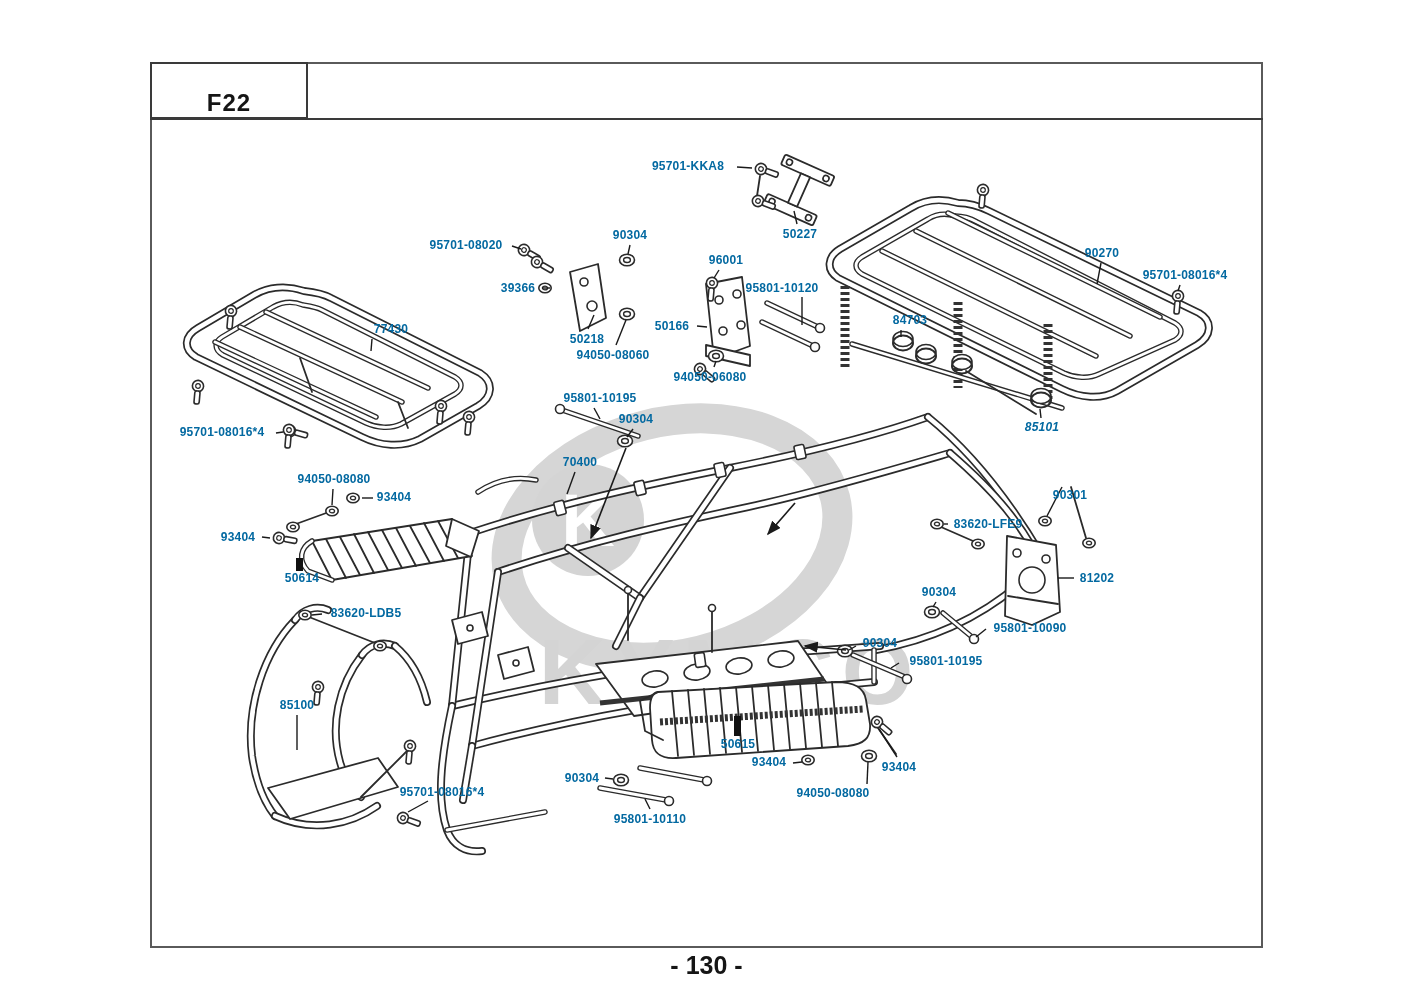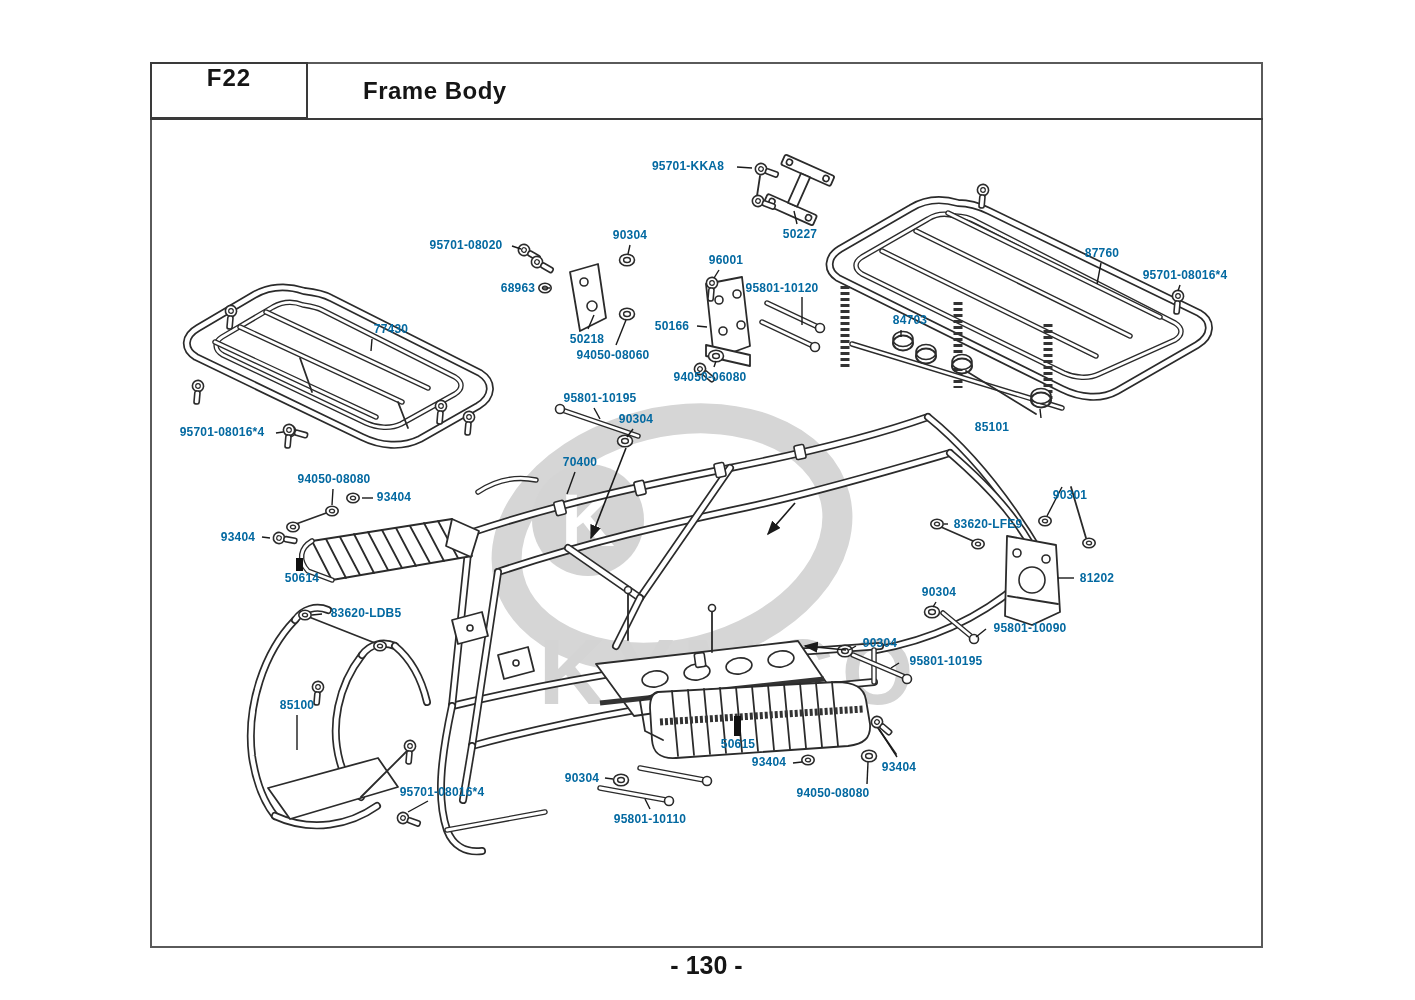--- a/index.html
+++ b/index.html
@@ -4,21 +4,21 @@
 <style>
   html,body{margin:0;padding:0;background:#fff;}
   #page{position:relative;width:1415px;height:1000px;background:#fff;overflow:hidden;
         font-family:"Liberation Sans",sans-serif;color:#151515;}
   #outer-border{position:absolute;left:150px;top:62px;width:1113px;height:886px;
         border:2px solid #5a5a5a;box-sizing:border-box;}
   #header-line{position:absolute;left:150px;top:118px;width:1113px;height:0;
         border-top:2px solid #3a3a3a;}
   #code-box{position:absolute;left:150px;top:62px;width:158px;height:57px;
         border:2px solid #3a3a3a;box-sizing:border-box;display:flex;
-        align-items:flex-start;justify-content:center;font-size:24px;font-weight:bold;
+        align-items:flex-end;justify-content:center;font-size:24px;font-weight:bold;
         letter-spacing:1px;background:#fff;}
   #doc-title{position:absolute;left:363px;top:62px;height:57px;display:flex;
         align-items:center;font-size:24px;font-weight:bold;letter-spacing:0.5px;}
   #page-number{position:absolute;left:150px;top:951px;width:1113px;text-align:center;
         font-size:25px;font-weight:bold;}
   #diagram-art{position:absolute;left:0;top:0;}
   #labels{position:absolute;left:0;top:0;width:1415px;height:1000px;pointer-events:none;}
   .part-label{position:absolute;transform:translate(-50%,-50%);font-size:12px;
         font-weight:bold;white-space:nowrap;color:#0369a1;letter-spacing:0.2px;}
   
@@ -354,42 +354,41 @@
         <line x1="428" y1="801" x2="408" y2="812" class="leader"></line>
         <line x1="650" y1="809" x2="645" y2="799" class="leader"></line>
       </g>
   </svg>
 
   <div id="outer-border"></div>
   <div id="header-line"></div>
   <div id="code-box">
     <span>F22</span>
   </div>
-  <div id="doc-title">Frame Body</div>
   <div id="page-number">- 130 -</div>
 
   <div id="labels">
       <div class="part-label" style="left: 688px; top: 166px;">95701-KKA8</div>
       <div class="part-label" style="left: 800px; top: 234px;">50227</div>
-      <div class="part-label" style="left: 1102px; top: 253px;">87760</div>
+      <div class="part-label" style="left: 1102px; top: 253px;">90270</div>
       <div class="part-label" style="left: 1185px; top: 275px;">95701-08016*4</div>
       <div class="part-label" style="left: 466px; top: 245px;">95701-08020</div>
       <div class="part-label" style="left: 630px; top: 235px;">90304</div>
-      <div class="part-label" style="left: 518px; top: 288px;">68963</div>
+      <div class="part-label" style="left: 518px; top: 288px;">39366</div>
       <div class="part-label" style="left: 726px; top: 260px;">96001</div>
       <div class="part-label" style="left: 782px; top: 288px;">95801-10120</div>
       <div class="part-label" style="left: 672px; top: 326px;">50166</div>
       <div class="part-label" style="left: 587px; top: 339px;">50218</div>
       <div class="part-label" style="left: 613px; top: 355px;">94050-08060</div>
       <div class="part-label" style="left: 710px; top: 377px;">94050-06080</div>
       <div class="part-label" style="left: 902px; top: 320px; margin-left: 8px;">84703</div>
       <div class="part-label" style="left: 391px; top: 329px;">77430</div>
       <div class="part-label" style="left: 600px; top: 398px;">95801-10195</div>
       <div class="part-label" style="left: 636px; top: 419px;">90304</div>
-      <div class="part-label" style="left: 992px; top: 427px;">85101</div>
+      <div class="part-label" style="left: 1042px; top: 427px; font-style: italic;">85101</div>
       <div class="part-label" style="left: 222px; top: 432px;">95701-08016*4</div>
       <div class="part-label" style="left: 580px; top: 462px;">70400</div>
       <div class="part-label" style="left: 1070px; top: 495px;">90301</div>
       <div class="part-label" style="left: 334px; top: 479px;">94050-08080</div>
       <div class="part-label" style="left: 394px; top: 497px;">93404</div>
       <div class="part-label" style="left: 238px; top: 537px;">93404</div>
       <div class="part-label" style="left: 988px; top: 524px;">83620-LFE9</div>
       <div class="part-label" style="left: 1097px; top: 578px;">81202</div>
       <div class="part-label" style="left: 302px; top: 578px;">50614</div>
       <div class="part-label" style="left: 939px; top: 592px;">90304</div>

